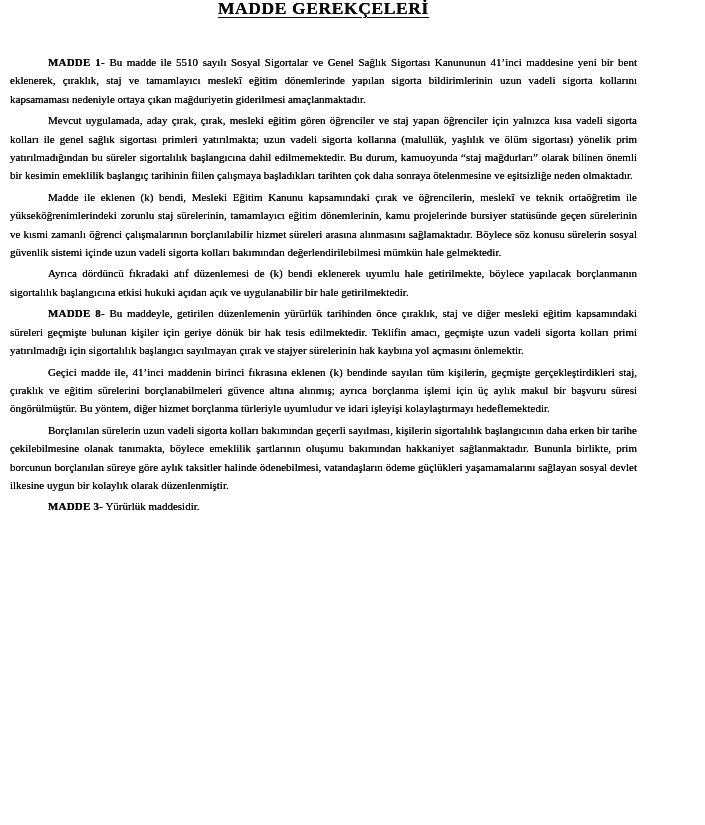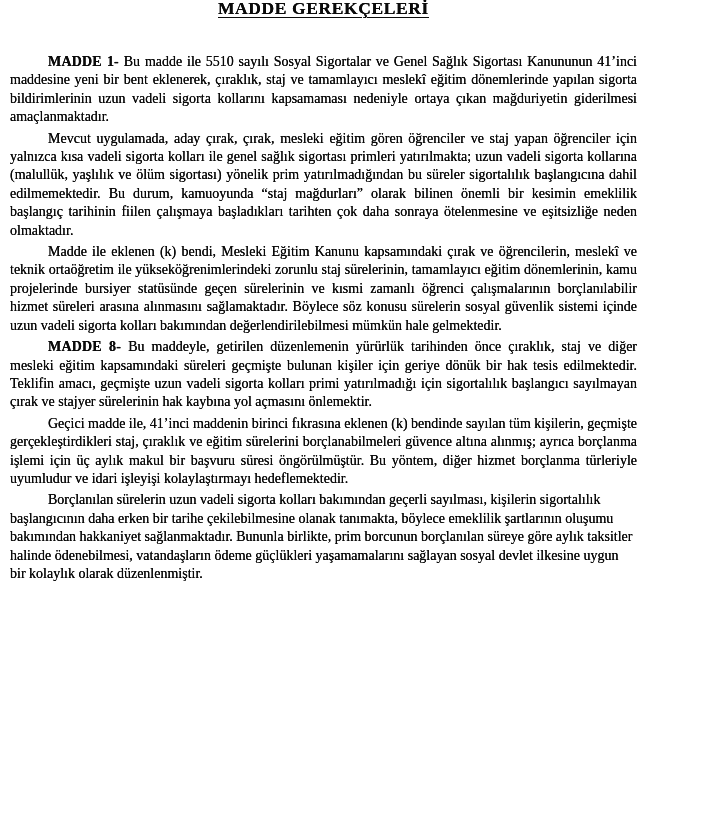--- a/index.html
+++ b/index.html
@@ -26,21 +26,21 @@
     text-decoration: underline;
     text-underline-offset: 3px;
     line-height: 22px;
     text-shadow: 0 0 0.35px #000;
   }
   .body-text {
     margin-top: 34px;
   }
   .para {
     margin: 0 0 3px 0;
-    font-size: 14px;
+    font-size: 11px;
     line-height: 18.4px;
     text-align: justify;
     text-indent: 38px;
     text-shadow: 0 0 0.3px #000;
   }
   .para b {
     font-weight: bold;
     letter-spacing: 0.2px;
   }
   .para:last-child {
@@ -55,24 +55,27 @@
 
   <div class="body-text">
 
     <p class="para"><b>MADDE 1-</b>
       <span>Bu madde ile 5510 sayılı Sosyal Sigortalar ve Genel Sağlık Sigortası Kanununun 41’inci maddesine yeni bir bent eklenerek, çıraklık, staj ve tamamlayıcı meslekî eğitim dönemlerinde yapılan sigorta bildirimlerinin uzun vadeli sigorta kollarını kapsamaması nedeniyle ortaya çıkan mağduriyetin giderilmesi amaçlanmaktadır.</span></p>
 
     <p class="para"><span>Mevcut uygulamada, aday çırak, çırak, mesleki eğitim gören öğrenciler ve staj yapan öğrenciler için yalnızca kısa vadeli sigorta kolları ile genel sağlık sigortası primleri yatırılmakta; uzun vadeli sigorta kollarına (malullük, yaşlılık ve ölüm sigortası) yönelik prim yatırılmadığından bu süreler sigortalılık başlangıcına dahil edilmemektedir. Bu durum, kamuoyunda “staj mağdurları” olarak bilinen önemli bir kesimin emeklilik başlangıç tarihinin fiilen çalışmaya başladıkları tarihten çok daha sonraya ötelenmesine ve eşitsizliğe neden olmaktadır.</span></p>
 
     <p class="para"><span>Madde ile eklenen (k) bendi, Mesleki Eğitim Kanunu kapsamındaki çırak ve öğrencilerin, meslekî ve teknik ortaöğretim ile yükseköğrenimlerindeki zorunlu staj sürelerinin, tamamlayıcı eğitim dönemlerinin, kamu projelerinde bursiyer statüsünde geçen sürelerinin ve kısmi zamanlı öğrenci çalışmalarının borçlanılabilir hizmet süreleri arasına alınmasını sağlamaktadır. Böylece söz konusu sürelerin sosyal güvenlik sistemi içinde uzun vadeli sigorta kolları bakımından değerlendirilebilmesi mümkün hale gelmektedir.</span></p>
 
+    <p class="para"><span>Ayrıca dördüncü fıkradaki atıf düzenlemesi de (k) bendi eklenerek uyumlu hale getirilmekte, böylece yapılacak borçlanmanın sigortalılık başlangıcına etkisi hukuki açıdan açık ve uygulanabilir bir hale getirilmektedir.</span></p>
 
 
     <p class="para"><b>MADDE 8-</b>
       <span>Bu maddeyle, getirilen düzenlemenin yürürlük tarihinden önce çıraklık, staj ve diğer mesleki eğitim kapsamındaki süreleri geçmişte bulunan kişiler için geriye dönük bir hak tesis edilmektedir. Teklifin amacı, geçmişte uzun vadeli sigorta kolları primi yatırılmadığı için sigortalılık başlangıcı sayılmayan çırak ve stajyer sürelerinin hak kaybına yol açmasını önlemektir.</span></p>
 
     <p class="para"><span>Geçici madde ile, 41’inci maddenin birinci fıkrasına eklenen (k) bendinde sayılan tüm kişilerin, geçmişte gerçekleştirdikleri staj, çıraklık ve eğitim sürelerini borçlanabilmeleri güvence altına alınmış; ayrıca borçlanma işlemi için üç aylık makul bir başvuru süresi öngörülmüştür. Bu yöntem, diğer hizmet borçlanma türleriyle uyumludur ve idari işleyişi kolaylaştırmayı hedeflemektedir.</span></p>
 
     <p class="para"><span>Borçlanılan sürelerin uzun vadeli sigorta kolları bakımından geçerli sayılması, kişilerin sigortalılık başlangıcının daha erken bir tarihe çekilebilmesine olanak tanımakta, böylece emeklilik şartlarının oluşumu bakımından hakkaniyet sağlanmaktadır. Bununla birlikte, prim borcunun borçlanılan süreye göre aylık taksitler halinde ödenebilmesi, vatandaşların ödeme güçlükleri yaşamamalarını sağlayan sosyal devlet ilkesine uygun bir kolaylık olarak düzenlenmiştir.</span></p>
 
+    <p class="para"><b>MADDE 3-</b>
+      <span>Yürürlük maddesidir.</span></p>
 
   </div>
 </div>
 
 </body></html>

